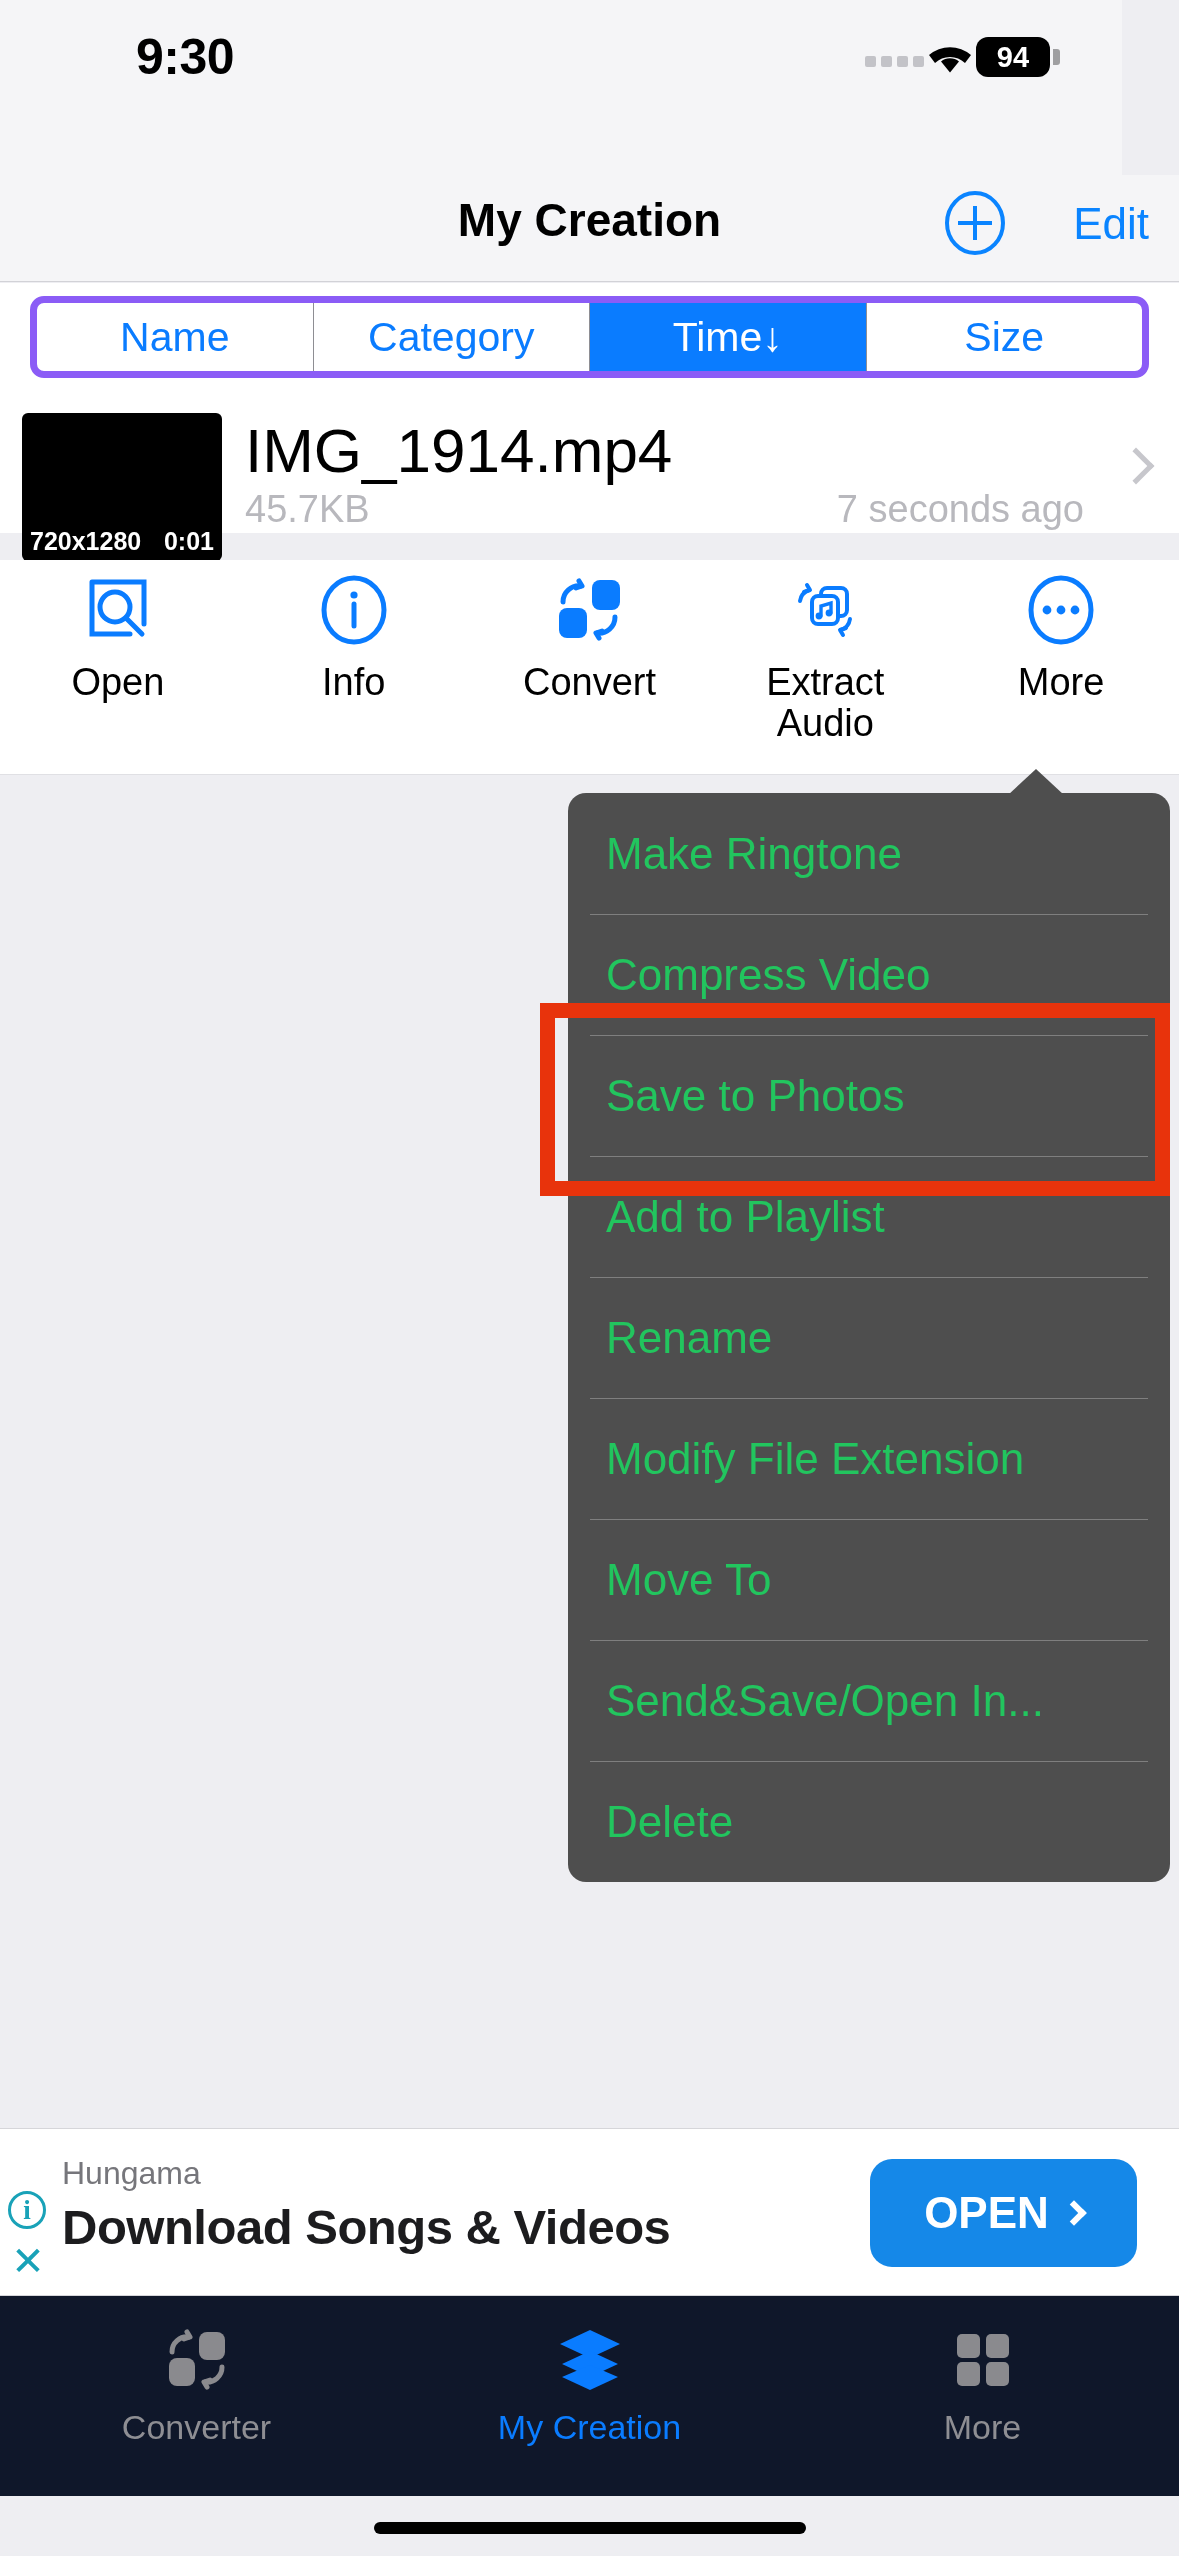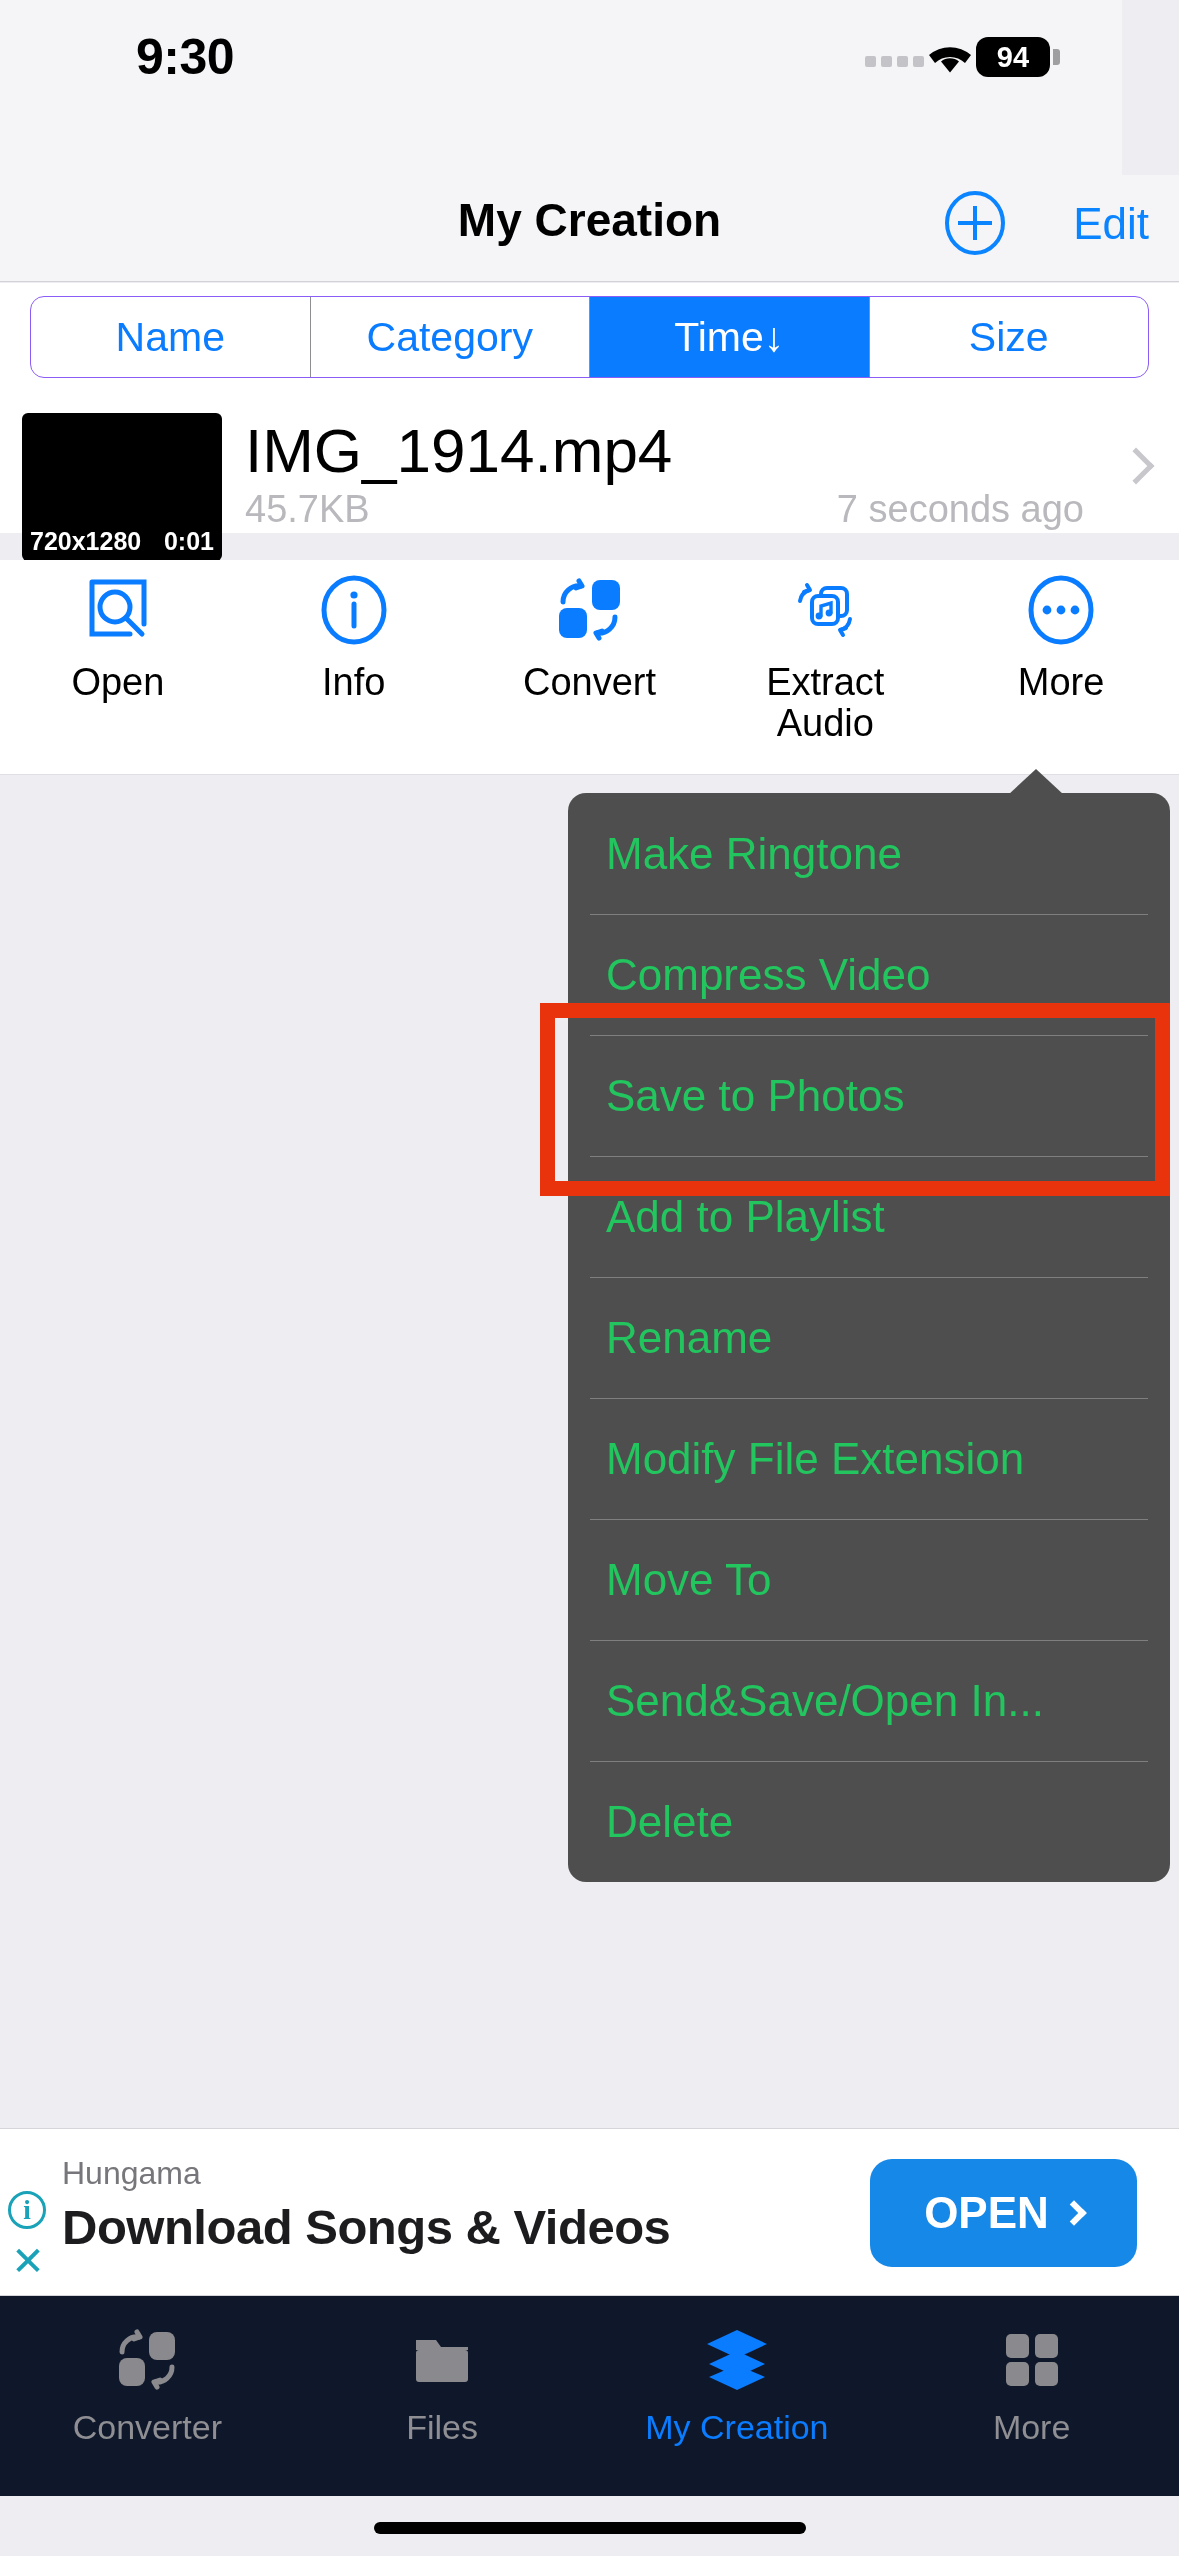--- a/index.html
+++ b/index.html
@@ -70,21 +70,21 @@
 
   
   .segwrap {
     position: absolute; left: 0; top: 283px;
     width: 1179px; height: 110px;
     background: #ffffff;
   }
   .segment {
     position: absolute; left: 30px; top: 13px;
     width: 1119px; height: 82px;
-    border: 1px solid #8b5cf6; border-radius: 14px;
+    border: 7px solid #8b5cf6; border-radius: 14px;
     display: flex; overflow: hidden; background: #fff;
   }
   .seg-item {
     flex: 1; display: flex; align-items: center; justify-content: center;
     font-size: 41px; color: #0a7cff;
     border-right: 1px solid #8e8e93;
   }
   .seg-item:last-child { border-right: none; }
   .seg-item.active { background: #0a7cff; color: #ffffff; }
 
@@ -409,29 +409,20 @@
           <rect x="8" y="34" width="26" height="28" rx="8" fill="#8a8a8e"></rect>
           <path d="M28 13 A15 15 0 0 0 11 28" fill="none" stroke="#8a8a8e" stroke-width="5" stroke-linecap="round"></path>
           <path d="M26 8 L29 13 L23 15" fill="none" stroke="#8a8a8e" stroke-width="5" stroke-linecap="round" stroke-linejoin="round"></path>
           <path d="M44 58 A15 15 0 0 0 61 43" fill="none" stroke="#8a8a8e" stroke-width="5" stroke-linecap="round"></path>
           <path d="M46 63 L43 58 L49 56" fill="none" stroke="#8a8a8e" stroke-width="5" stroke-linecap="round" stroke-linejoin="round"></path>
         </svg>
       </span>
       <span class="tab-label">Converter</span>
     </div>
 
-    <div class="tab-item">
-      <span class="tab-icon">
-        <svg viewBox="0 0 72 72" width="72" height="72">
-          <path d="M10 16 H30 L35 23 H62 V26 H10 Z" fill="#8a8a8e"></path>
-          <rect x="10" y="26" width="52" height="32" rx="3" fill="#8a8a8e"></rect>
-        </svg>
-      </span>
-      <span class="tab-label">Files</span>
-    </div>
 
     <div class="tab-item active">
       <span class="tab-icon">
         <svg viewBox="0 0 72 72" width="72" height="72">
           <path d="M36 6 L66 20 L36 34 L6 20 Z" fill="#0a7cff"></path>
           <path d="M36 27 L64 40 L36 53 L8 40 Z" fill="#0a7cff"></path>
           <path d="M36 41 L64 53 L36 66 L8 53 Z" fill="#0a7cff"></path>
         </svg>
       </span>
       <span class="tab-label">My Creation</span>

